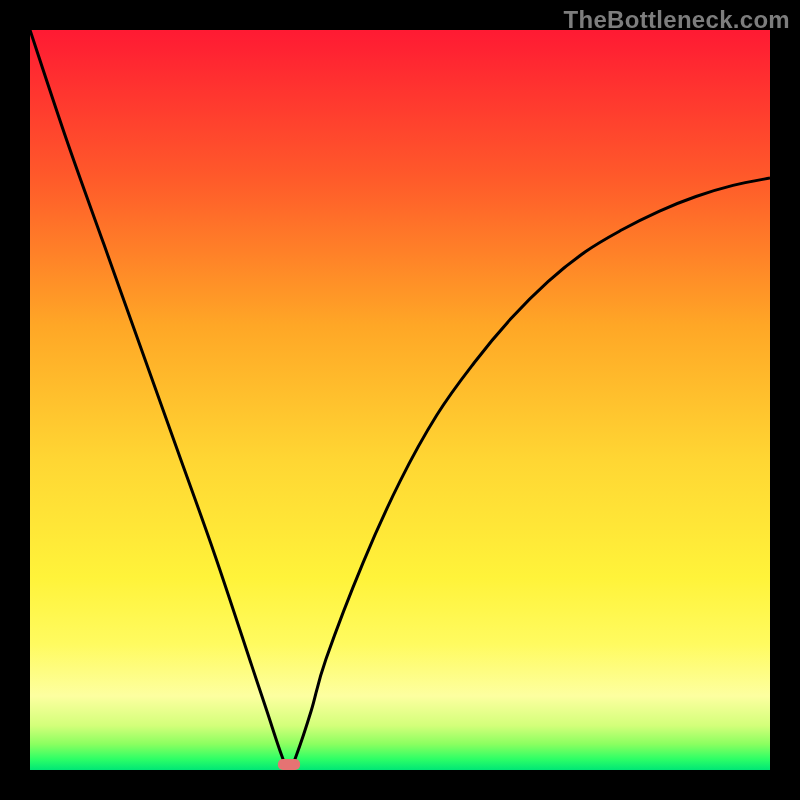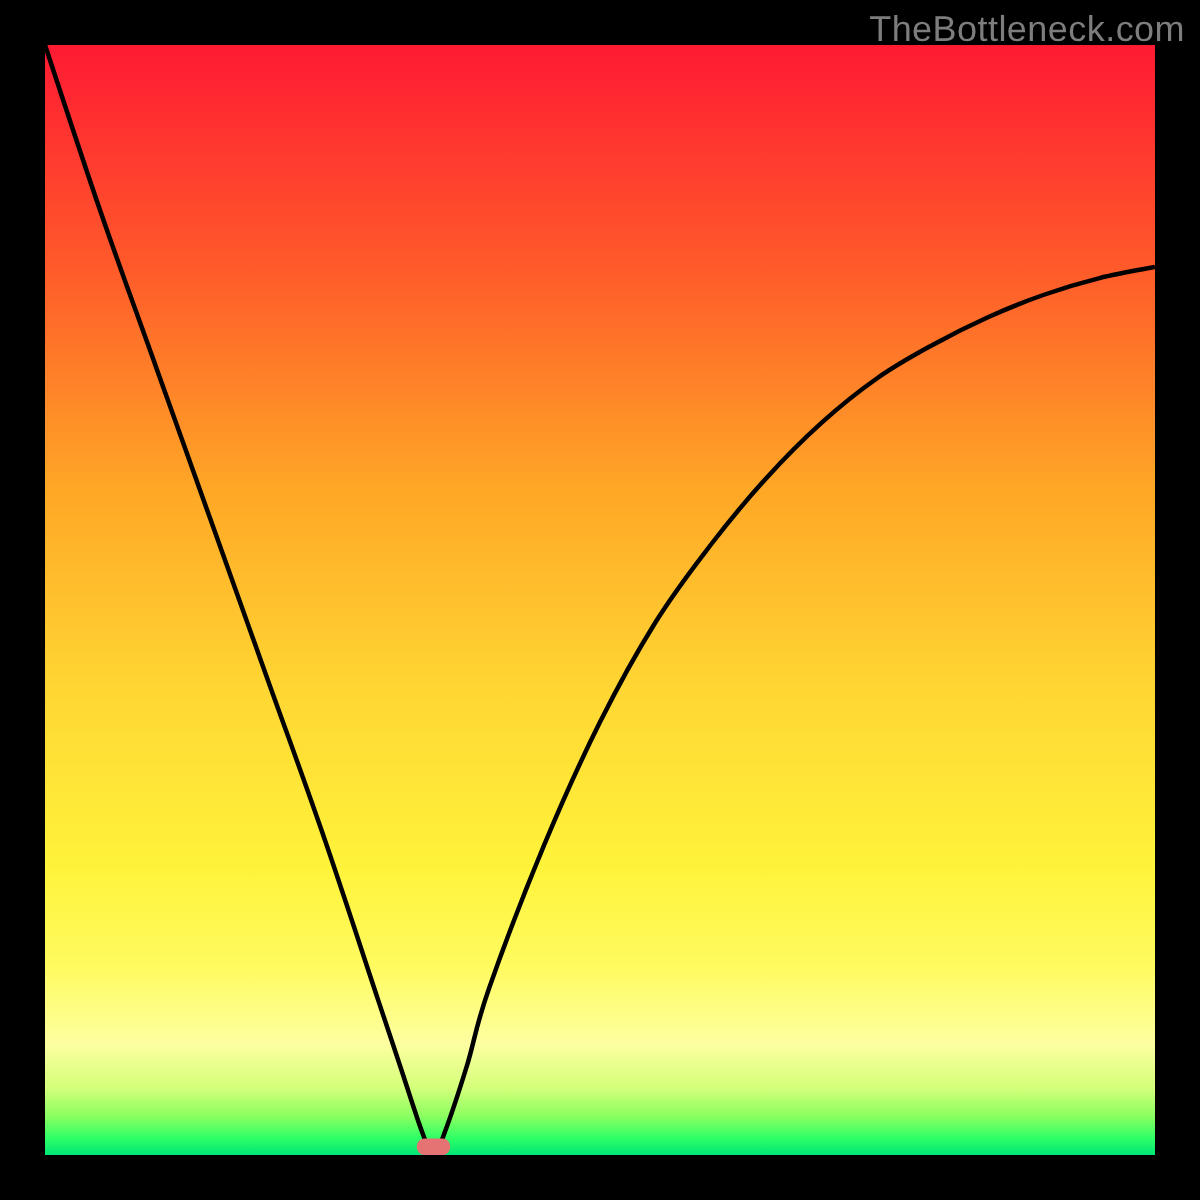--- a/index.html
+++ b/index.html
@@ -24,21 +24,21 @@
     width: 740px;
     height: 740px;
     overflow: hidden;
   }
   .watermark {
     position: absolute;
     top: 6px;
     right: 10px;
     color: #7d7d7d;
     font-size: 24px;
-    font-weight: 400;
+    font-weight: 700;
     letter-spacing: 0.3px;
     z-index: 5;
     pointer-events: none;
   }
   svg { display: block; }
 </style>
 </head>
 <body>
 
 <div class="frame">

